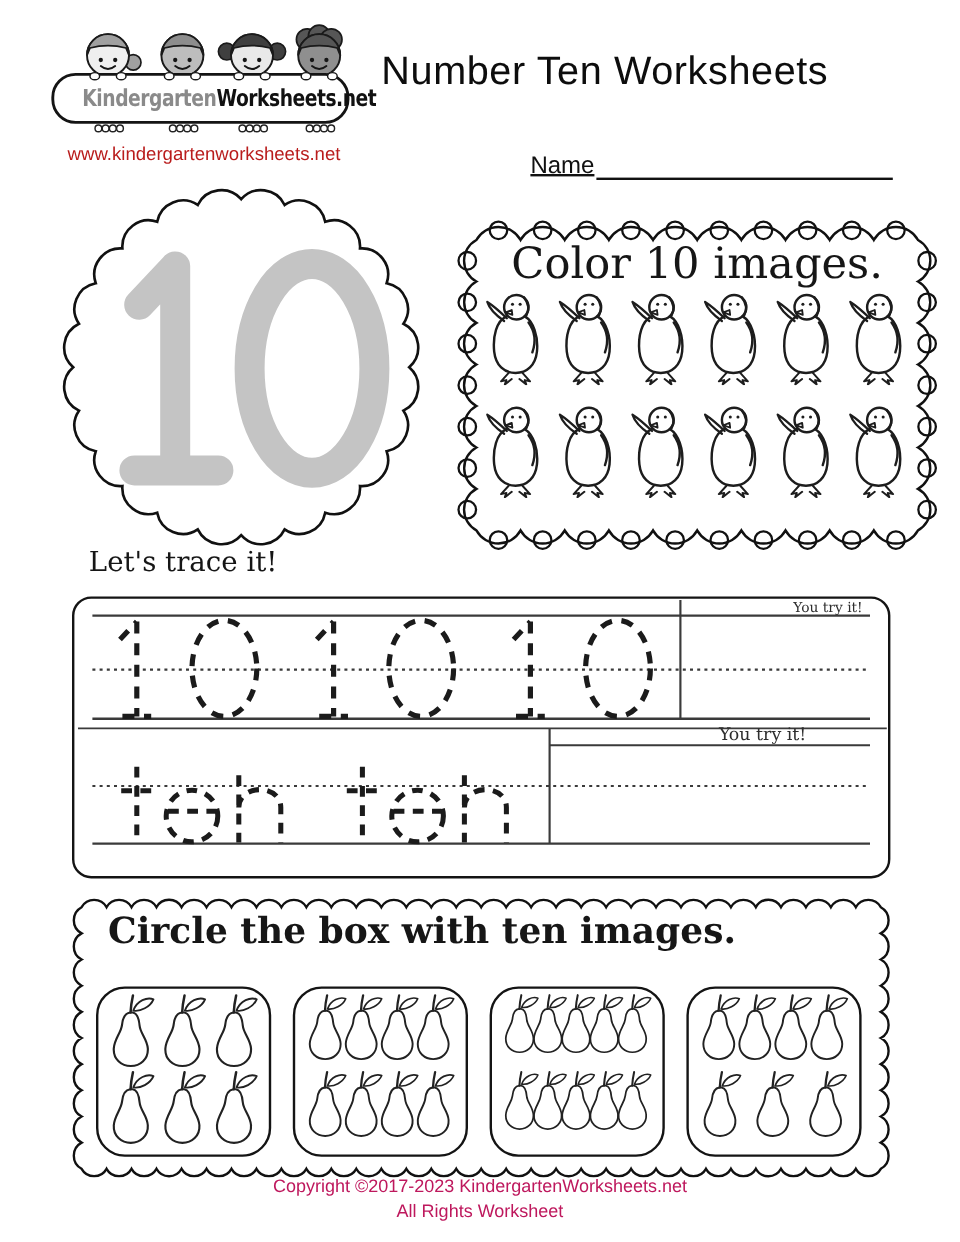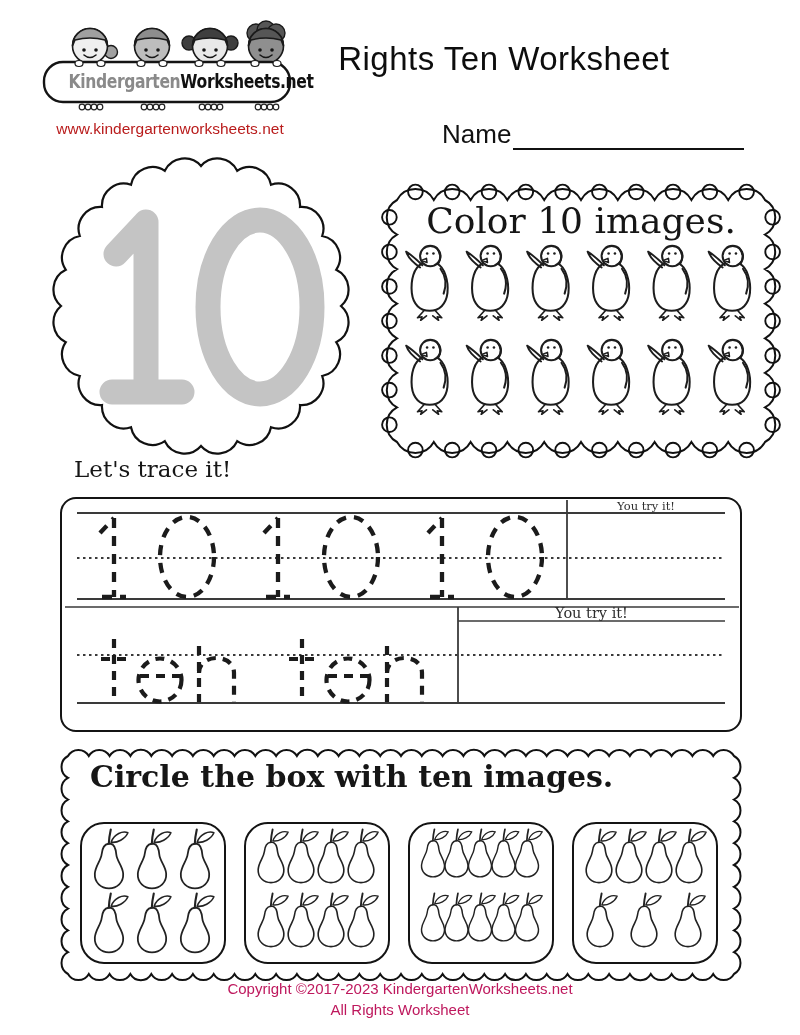--- a/index.html
+++ b/index.html
@@ -11,34 +11,34 @@
   #logo-block{left:42px;top:16px;width:256px;height:142px;}
   #logo-pill-text{left:2px;top:46px;width:246px;height:40px;line-height:39px;text-align:center;
      font-family:"DejaVu Sans",sans-serif;font-weight:bold;font-size:19.5px;letter-spacing:-0.5px;
      transform:scaleX(.8);transform-origin:50% 50%;white-space:nowrap;}
   #logo-pill-text .gray{color:#8a8a8a;}
   #logo-pill-text .black{color:#111;}
   #logo-url{left:-20px;top:104px;width:296px;text-align:center;font-size:15.5px;color:#b91c1c;}
   #page-title{left:316px;top:40px;width:376px;text-align:center;font-size:33px;color:#0d0d0d;
      letter-spacing:.5px;white-space:nowrap;}
   #name-row{left:442px;top:114px;width:302px;display:flex;align-items:flex-end;}
-  #name-label{font-size:26px;color:#111;}
+  #name-label{font-size:20px;color:#111;text-decoration:underline;}
   #name-line{flex:1 1 auto;height:34px;border-bottom:2.3px solid #111;margin-left:2px;}
   
   #number-circle{left:36px;top:142px;width:330px;height:330px;}
   
   .serif{font-family:"DejaVu Serif","Liberation Serif",serif;color:#161616;}
   #trace-heading{left:74px;top:456px;font-size:23px;}
   
   #color-activity{left:375px;top:178px;width:412px;height:292px;}
   #color-title{left:0;top:22px;width:100%;text-align:center;font-size:36px;}
   
   #trace-box{left:60px;top:497px;width:682px;height:235px;border:2.5px solid #141414;
      border-radius:16px;box-sizing:border-box;}
-  .you-try{position:absolute;text-align:center;color:#2e2e2e;font-family:"DejaVu Serif",serif;}
+  .you-try{position:absolute;text-align:center;color:#2e2e2e;font-family:"DejaVu Serif",serif;padding-left:44px;}
   #you-try-1{left:505px;top:1px;width:158px;height:13px;font-size:11.5px;line-height:13px;}
   #you-try-2{left:396px;top:106px;width:267px;height:16px;font-size:14.5px;line-height:16px;}
   .try-area{position:absolute;background:transparent;}
   #try-area-1{left:505px;top:16px;width:155px;height:82px;}
   #try-area-2{left:396px;top:124px;width:264px;height:78px;}
   
   #circle-activity{left:56px;top:744px;width:690px;height:242px;font-weight:bold;}
   #circle-title{left:34px;top:15px;font-size:30px;white-space:nowrap;}
   .pear-box{position:absolute;top:78px;width:146px;height:142px;border:2.6px solid #141414;
      border-radius:24px;box-sizing:border-box;background:#fff;}
@@ -102,21 +102,21 @@
         <circle cx="178" cy="91" r="2.8" fill="#fff" stroke="#222" stroke-width="1.2"></circle>
         <circle cx="216" cy="91" r="2.8" fill="#fff" stroke="#222" stroke-width="1.2"></circle>
         <circle cx="222" cy="91" r="2.8" fill="#fff" stroke="#222" stroke-width="1.2"></circle>
         <circle cx="228" cy="91" r="2.8" fill="#fff" stroke="#222" stroke-width="1.2"></circle>
         <circle cx="234" cy="91" r="2.8" fill="#fff" stroke="#222" stroke-width="1.2"></circle>
       </svg>
     <div class="abs" id="logo-pill-text"><span class="gray">Kindergarten</span><span class="black">Worksheets.net</span></div>
     <div class="abs" id="logo-url">www.kindergartenworksheets.net</div>
   </div>
 
-  <div class="abs" id="page-title">Rights Ten Worksheet</div>
+  <div class="abs" id="page-title">Number Ten Worksheets</div>
   <div class="abs" id="name-row">
     <span id="name-label">Name</span>
     <span id="name-line"></span>
   </div>
 
   <svg class="abs" id="number-circle" viewBox="0 0 330 330">
       <path d="M 80 112 L 110 80 M 110 80 V 250 M 76 250 H 146" fill="none" stroke="#c4c4c4" stroke-width="25" stroke-linecap="round" stroke-linejoin="round"></path>
       <ellipse cx="224" cy="165" rx="52" ry="87" fill="none" stroke="#c4c4c4" stroke-width="25"></ellipse>
       <path d="M 165.0 24.0 A 21.9 21.9 0 0 1 201.2 28.8 A 21.9 21.9 0 0 1 235.0 42.8 A 21.9 21.9 0 0 1 264.0 65.0 A 21.9 21.9 0 0 1 286.2 94.0 A 21.9 21.9 0 0 1 300.2 127.8 A 21.9 21.9 0 0 1 305.0 164.0 A 21.9 21.9 0 0 1 300.2 200.2 A 21.9 21.9 0 0 1 286.2 234.0 A 21.9 21.9 0 0 1 264.0 263.0 A 21.9 21.9 0 0 1 235.0 285.2 A 21.9 21.9 0 0 1 201.2 299.2 A 21.9 21.9 0 0 1 165.0 304.0 A 21.9 21.9 0 0 1 128.8 299.2 A 21.9 21.9 0 0 1 95.0 285.2 A 21.9 21.9 0 0 1 66.0 263.0 A 21.9 21.9 0 0 1 43.8 234.0 A 21.9 21.9 0 0 1 29.8 200.2 A 21.9 21.9 0 0 1 25.0 164.0 A 21.9 21.9 0 0 1 29.8 127.8 A 21.9 21.9 0 0 1 43.8 94.0 A 21.9 21.9 0 0 1 66.0 65.0 A 21.9 21.9 0 0 1 95.0 42.8 A 21.9 21.9 0 0 1 128.8 28.8 A 21.9 21.9 0 0 1 165.0 24.0 Z" fill="none" stroke="#111" stroke-width="2.2"></path>
     </svg>

